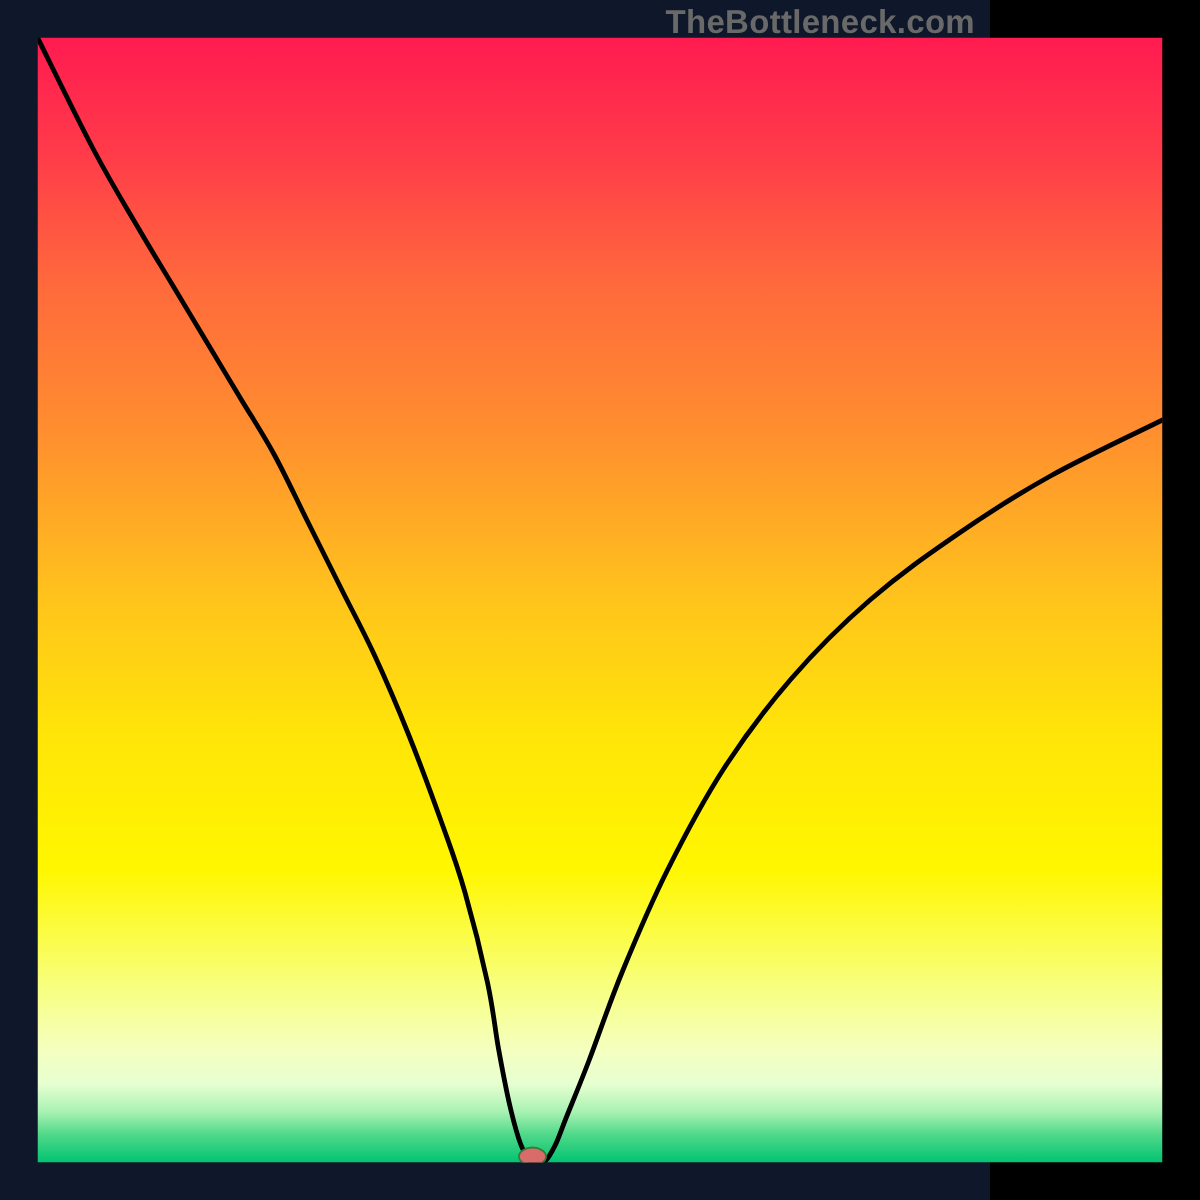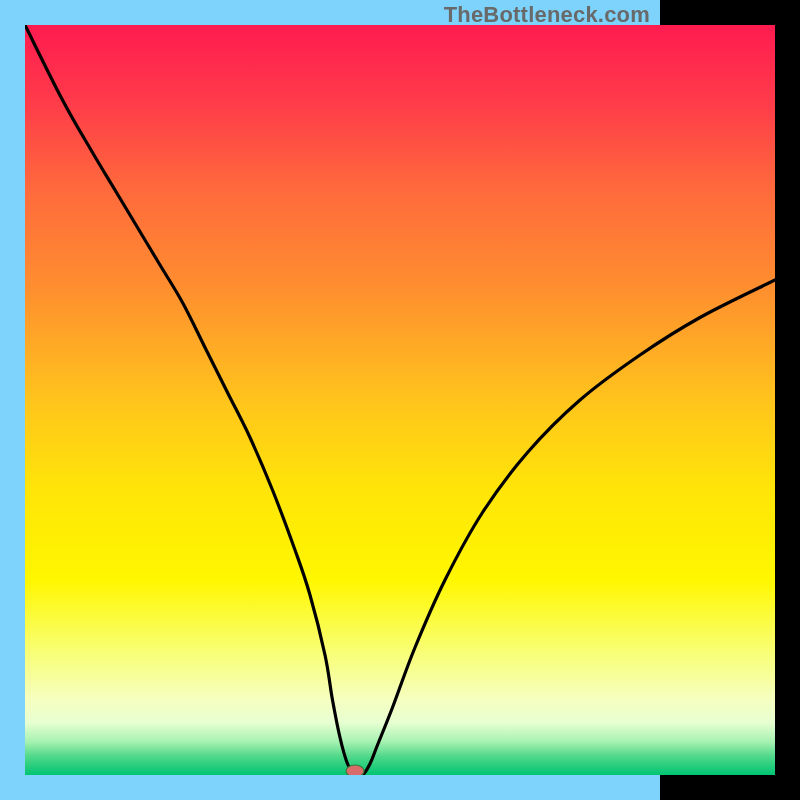--- a/index.html
+++ b/index.html
@@ -7,21 +7,21 @@
     padding: 0;
     width: 800px;
     height: 800px;
     background: #000;
     overflow: hidden;
   }
   .frame {
     position: relative;
     width: 660px;
     height: 800px;
-    background: #7dd3fc;
+    background: #0f172a;
   }
   .watermark {
     position: absolute;
     top: 2px;
     right: 10px;
     font-family: Arial, Helvetica, sans-serif;
     font-size: 22px;
     font-weight: 600;
     color: #696969;
     letter-spacing: 0.2px;

